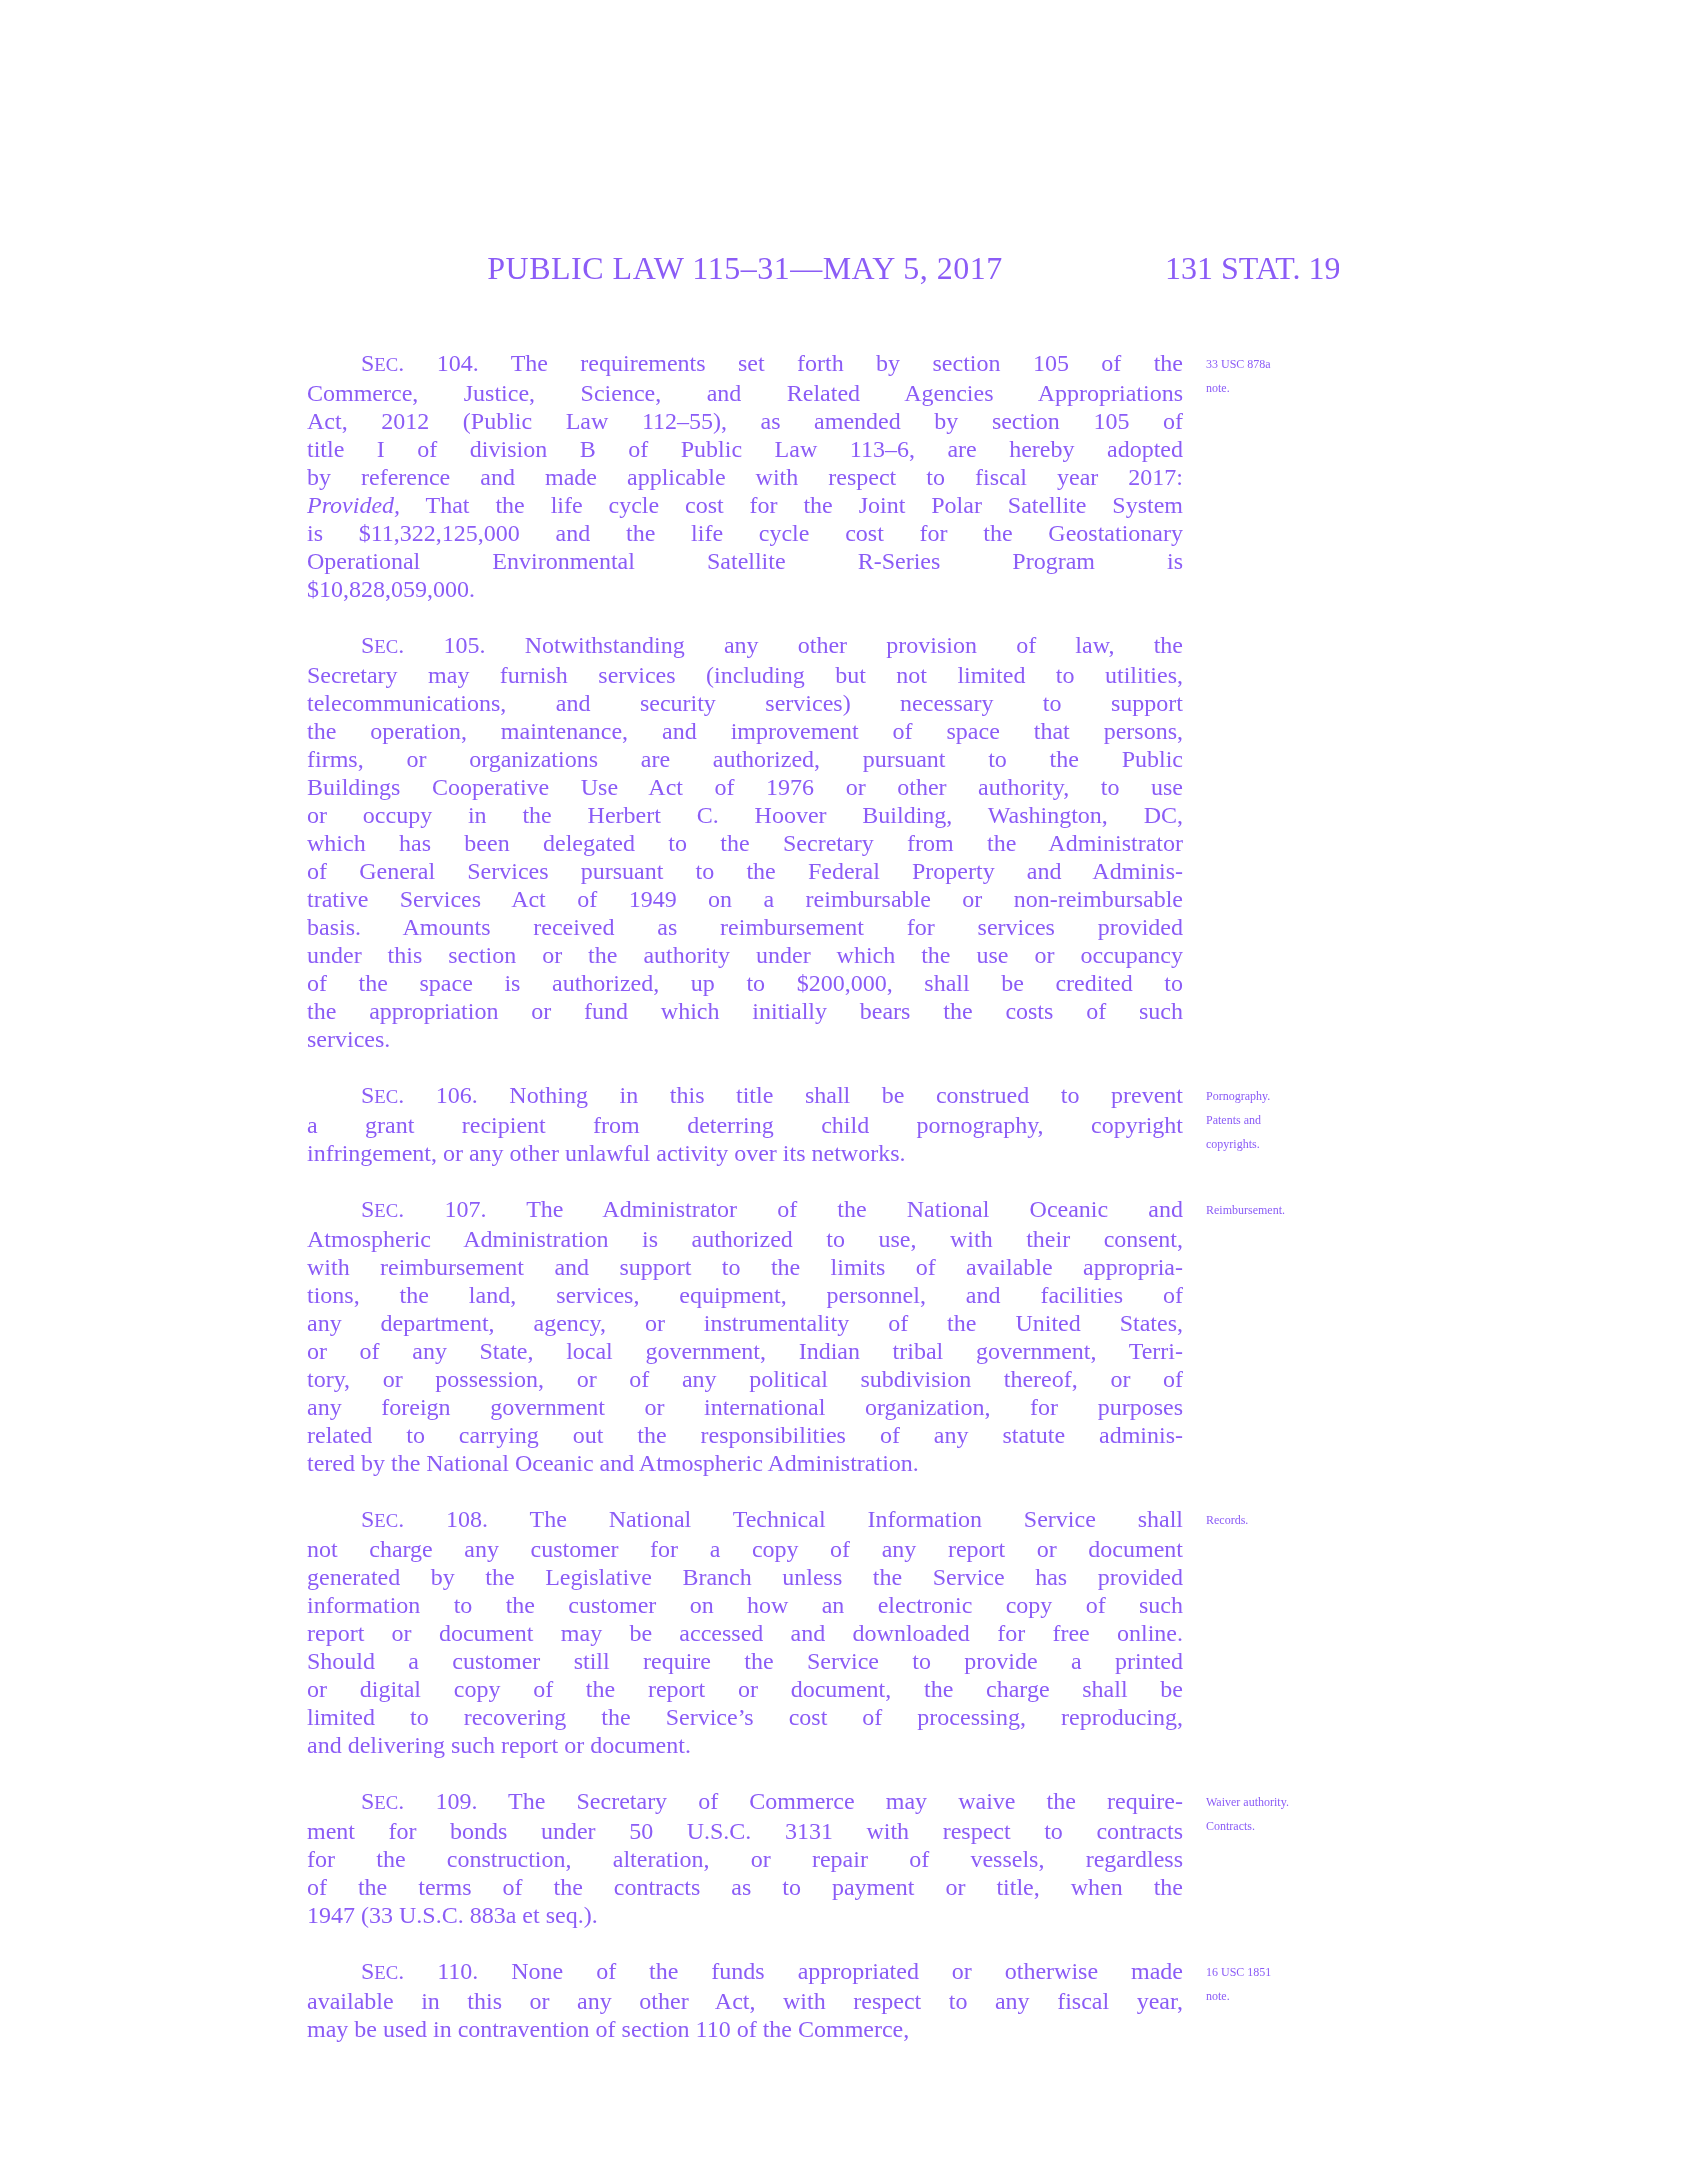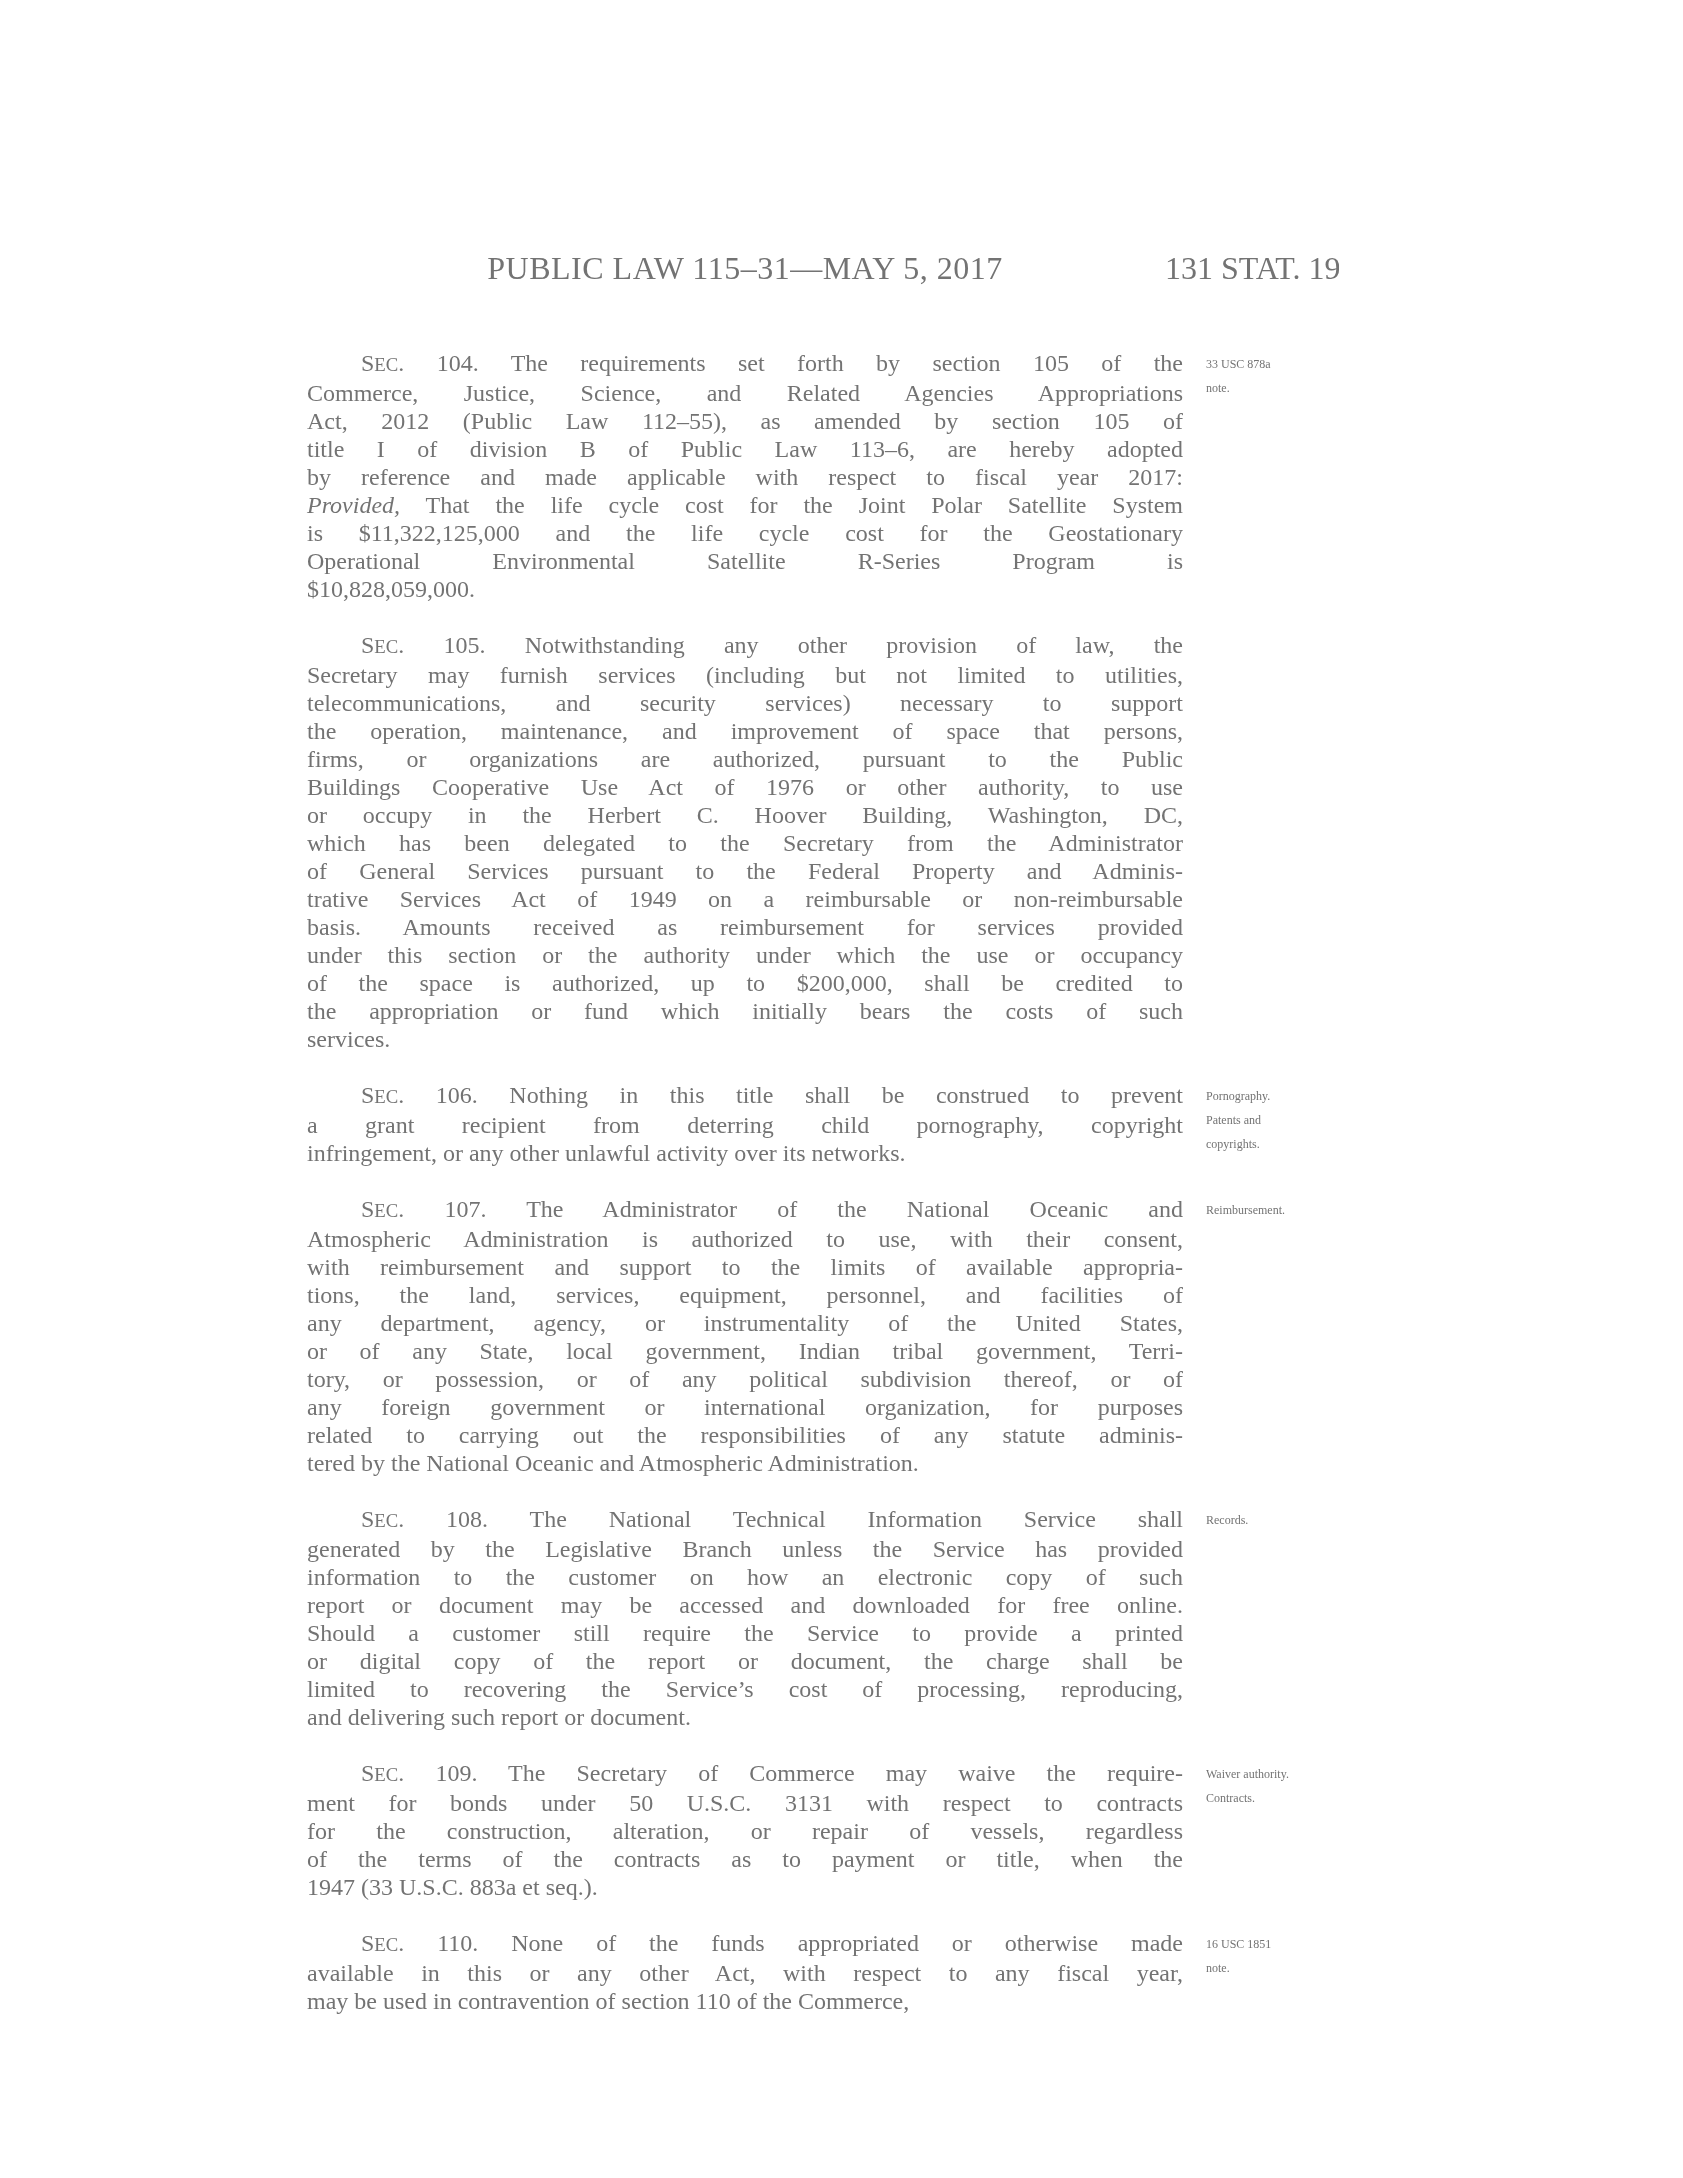--- a/index.html
+++ b/index.html
@@ -1,21 +1,21 @@
 <!DOCTYPE html>
 <html><head>
 <meta charset="utf-8">
 <style>
   html, body { margin: 0; padding: 0; background: #ffffff; }
   .page {
     position: relative;
     width: 1339px;
     height: 2178px;
     background: #ffffff;
-    color: #737373;
+    color: #8b5cf6;
     font-family: "Liberation Serif", "DejaVu Serif", serif;
     overflow: hidden;
   }
   .running-head-title {
     position: absolute;
     top: 251px;
     left: 307px;
     width: 876px;
     text-align: center;
     font-size: 32px;
@@ -118,20 +118,21 @@
         <div class="line">tory, or possession, or of any political subdivision thereof, or of</div>
         <div class="line">any foreign government or international organization, for purposes</div>
         <div class="line">related to carrying out the responsibilities of any statute adminis-</div>
         <div class="line last">tered by the National Oceanic and Atmospheric Administration.</div>
         <div class="margin-note">
           <div class="note-line">Reimbursement.</div>
         </div>
       </div>
       <div class="section">
         <div class="line first">S<span class="scx">E</span><span class="scx">C</span>. 108. The National Technical Information Service shall</div>
+        <div class="line">not charge any customer for a copy of any report or document</div>
         <div class="line">generated by the Legislative Branch unless the Service has provided</div>
         <div class="line">information to the customer on how an electronic copy of such</div>
         <div class="line">report or document may be accessed and downloaded for free online.</div>
         <div class="line">Should a customer still require the Service to provide a printed</div>
         <div class="line">or digital copy of the report or document, the charge shall be</div>
         <div class="line">limited to recovering the Service’s cost of processing, reproducing,</div>
         <div class="line last">and delivering such report or document.</div>
         <div class="margin-note">
           <div class="note-line">Records.</div>
         </div>

